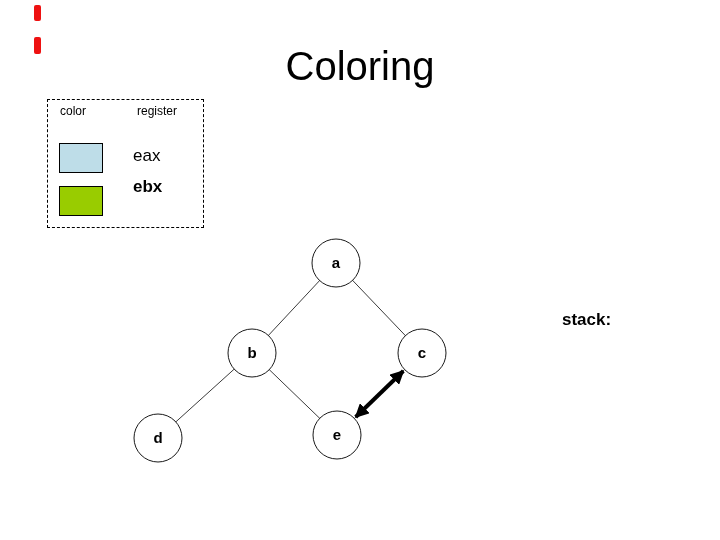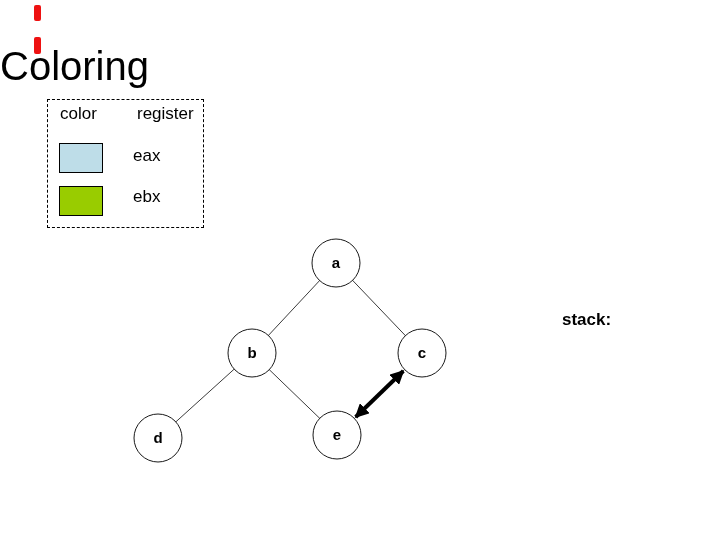--- a/index.html
+++ b/index.html
@@ -12,37 +12,38 @@
     overflow: hidden;
   }
   .slide {
     position: absolute; left: 0; top: 0;
     width: 720px; height: 540px;
     background: #ffffff;
   }
   .slide-title {
     position: absolute;
     left: 0; right: 0; top: 44px;
+    text-align: center;
     font-size: 40px;
     font-weight: 400;
     letter-spacing: 0px;
     color: #000000;
   }
   .legend-box {
     position: absolute;
     left: 47px; top: 99px;
     width: 157px; height: 129px;
     border: 1px dashed #000000;
     box-sizing: border-box;
     background: #ffffff;
   }
   .legend-header {
     position: absolute;
     top: 4px;
-    font-size: 17px;
+    font-size: 12px;
     color: #000000;
     white-space: nowrap;
   }
   .legend-header.col-color { left: 12px; }
   .legend-header.col-register { left: 89px; }
   .swatch {
     position: absolute;
     left: 11px;
     width: 44px; height: 30px;
     border: 1px solid #000000;
@@ -50,21 +51,21 @@
   }
   .swatch.row-0 { top: 43px; }
   .swatch.row-1 { top: 86px; }
   .legend-reg {
     position: absolute;
     left: 85px;
     font-size: 17px;
     white-space: nowrap;
   }
   .legend-reg.row-0 { top: 46px; text-align: right; }
-  .legend-reg.row-1 { top: 87px; }
+  .legend-reg.row-1 { top: 77px; font-weight: bold; }
   .stack-label {
     position: absolute;
     left: 562px; top: 310px;
     font-size: 17px;
     font-weight: bold;
     white-space: nowrap;
   }
   .graph-svg {
     position: absolute;
     left: 0; top: 0;

